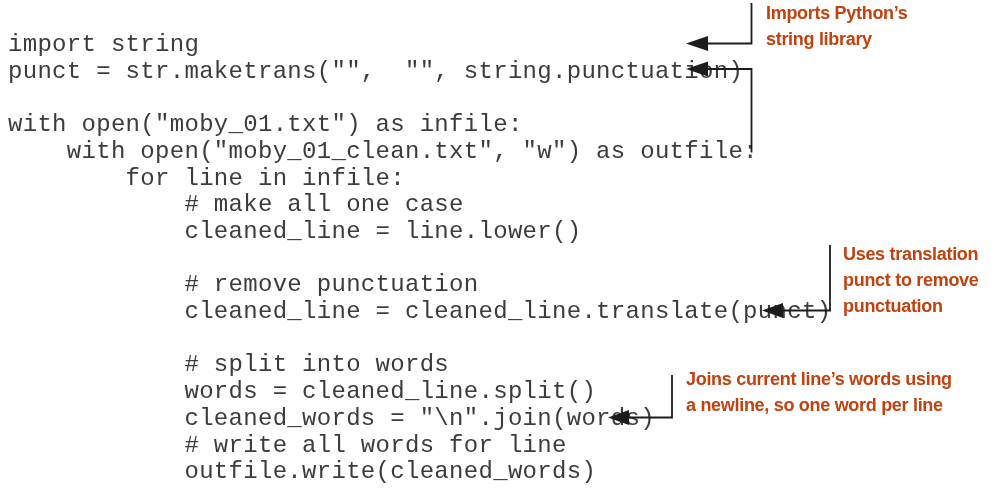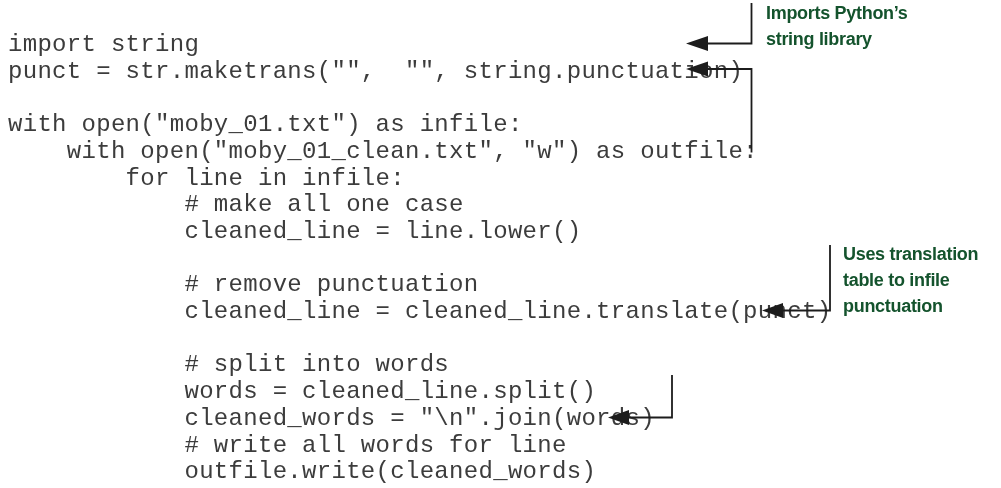--- a/index.html
+++ b/index.html
@@ -34,21 +34,21 @@
     width: 1001px;
     height: 488px;
     pointer-events: none;
   }
   .ann {
     position: absolute;
     font-weight: bold;
     font-size: 18px;
     line-height: 26px;
     letter-spacing: -0.3px;
-    color: #14532d;
+    color: #c2410c;
     white-space: pre;
   }
   .ann-imports   { left: 766px; top: 0px; }
   .ann-table     { left: 766px; top: 84px; }
   .ann-translate { left: 843px; top: 241px; }
   .ann-join      { left: 686px; top: 366px; }
 </style>
 </head>
 <body>
 
@@ -89,17 +89,19 @@
       <path d="M672,375 V417.5 H628" fill="none" stroke="#1c1c1c" stroke-width="1.8"></path>
       <polygon points="608,417.5 629,410 629,425" fill="#1c1c1c"></polygon>
     </g>
   </svg>
 
   <div class="ann ann-imports">Imports Python’s
 string library</div>
 
 
   <div class="ann ann-translate">Uses translation
-table to infile
+punct to remove
 punctuation</div>
 
+  <div class="ann ann-join">Joins current line’s words using
+a newline, so one word per line</div>
 
 </div>
 
 </body></html>

